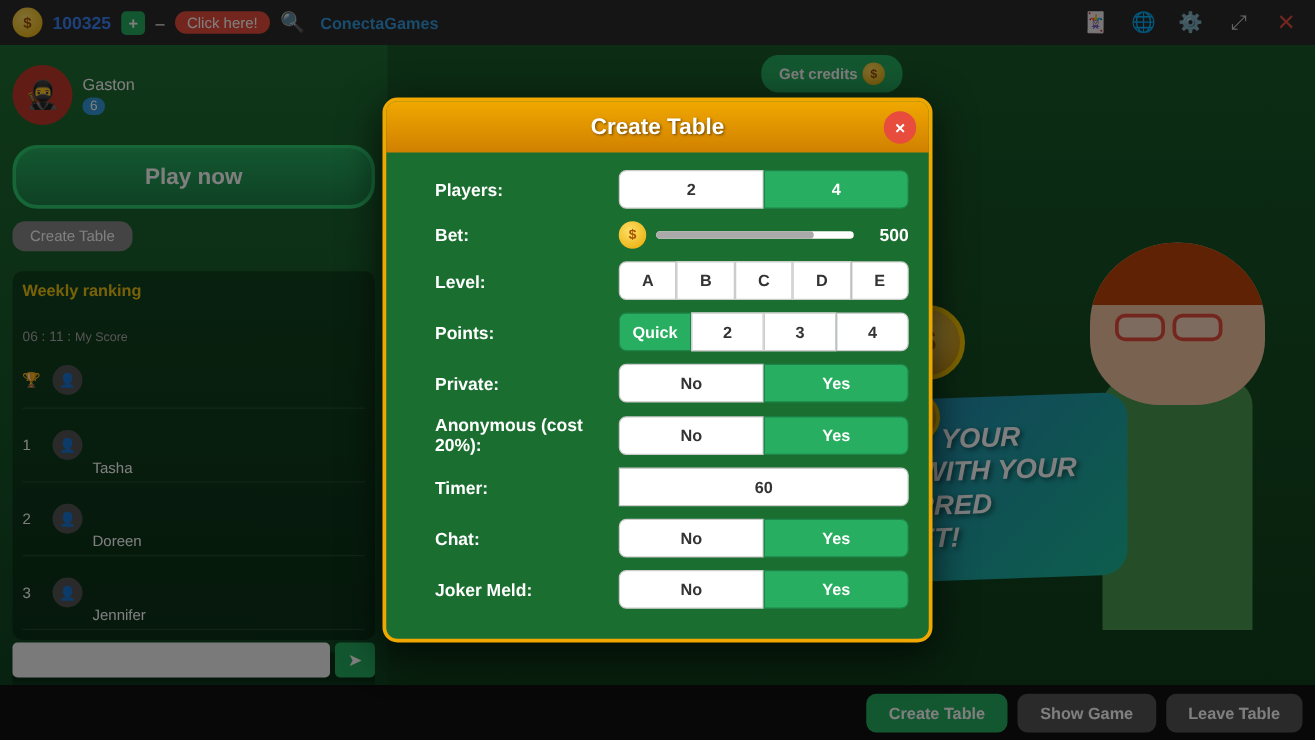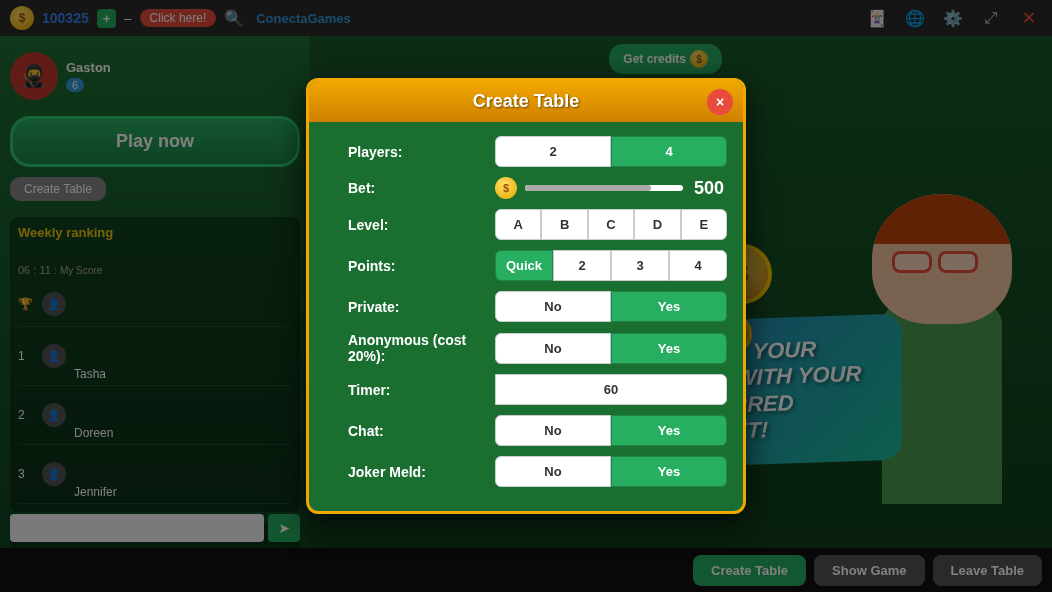--- a/index.html
+++ b/index.html
@@ -99,21 +99,21 @@
       gap: 8px;
       padding: 6px 0;
     }
     .avatar {
       width: 48px; height: 48px;
       background: #c0392b;
       border-radius: 50%;
       display: flex; align-items: center; justify-content: center;
       font-size: 22px;
     }
-    .user-info .name { color: #fff; font-size: 13px; font-weight: bold; }
+    .user-info .name { color: #fff; font-size: 13px; font-weight: normal; }
     .user-info .level-badge {
       background: #3498db;
       color: #fff;
       border-radius: 10px;
       padding: 1px 6px;
       font-size: 11px;
       display: inline-block;
     }
     .play-now-btn {
       background: linear-gradient(180deg, #27ae60, #1e8449);
@@ -461,24 +461,24 @@
       position: relative;
     }
     .bet-slider-fill {
       height: 100%;
       background: #aaa;
       border-radius: 3px;
       width: 80%;
     }
     .bet-value {
       color: #fff;
-      font-size: 18px;
+      font-size: 14px;
       font-weight: bold;
       min-width: 36px;
-      text-align: center;
+      text-align: right;
     }
   </style>
 </head>
 <body>
 
 <div class="bg"></div>
 
 <div class="top-bar">
   <div class="top-bar-coin">$</div>
   <span class="top-bar-score">100325</span>

